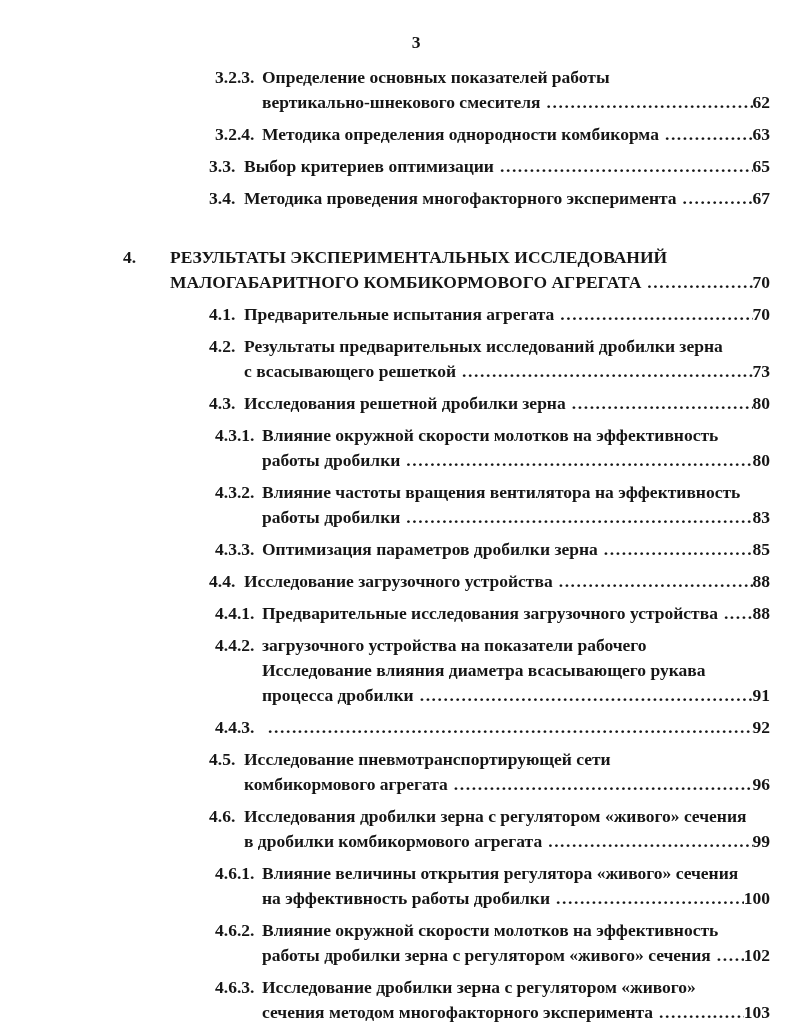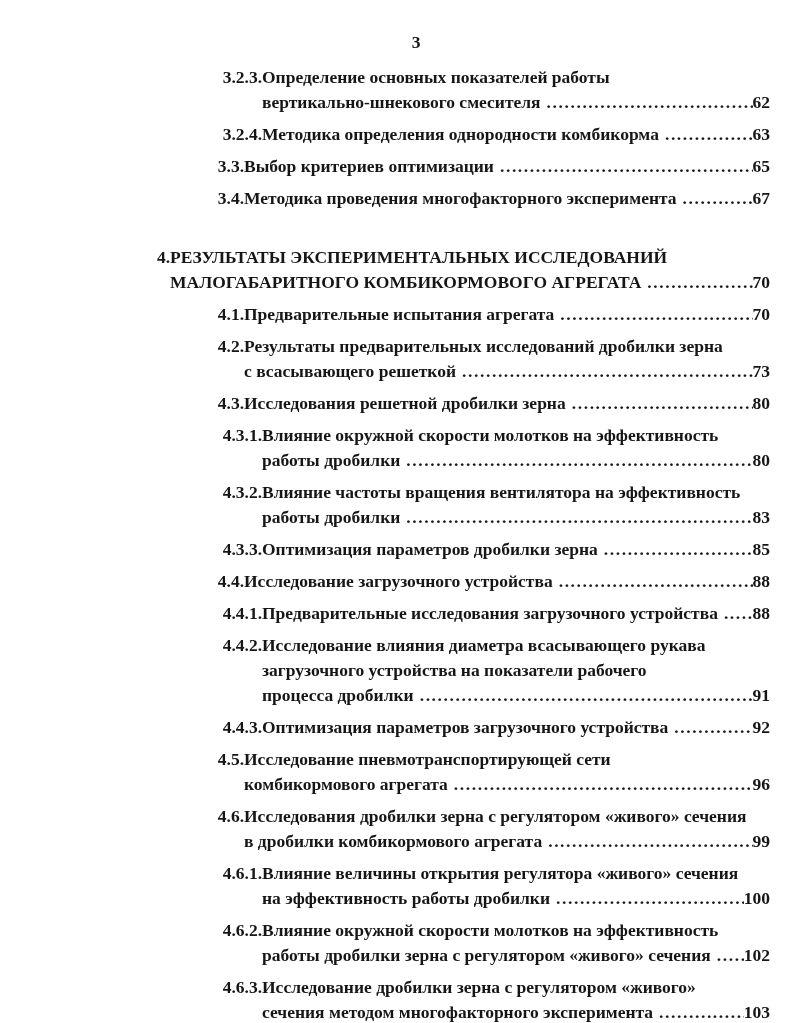--- a/index.html
+++ b/index.html
@@ -35,21 +35,20 @@
   .toc-entry {
     display: flex;
     align-items: flex-start;
     font-size: 17.5px;
     line-height: 25px;
     margin-bottom: 7px;
   }
   .toc-entry .num {
     flex: 0 0 auto;
     white-space: nowrap;
-    text-align: right;
   }
   .toc-entry .entry-body {
     flex: 1 1 auto;
     min-width: 0;
   }
   .line {
     display: flex;
     align-items: baseline;
     min-width: 0;
     text-align: right;
@@ -228,37 +227,36 @@
             <span class="txt">Предварительные исследования загрузочного устройства</span>
             <span class="leader">......................................................................................................................................................................</span>
             <span class="pg">88</span>
           </div>
         </div>
       </div>
       <div class="toc-entry level-3">
         <span class="num">4.4.2.</span>
         <div class="entry-body">
           <div class="line">
+            <span class="txt">загрузочного устройства на показатели рабочего</span>
+          </div>
+          <div class="line">
             <span class="txt">Исследование влияния диаметра всасывающего рукава</span>
           </div>
           <div class="line">
-            <span class="txt">загрузочного устройства на показатели рабочего</span>
-          </div>
-          <div class="line">
             <span class="txt">процесса дробилки</span>
             <span class="leader">......................................................................................................................................................................</span>
             <span class="pg">91</span>
           </div>
         </div>
       </div>
       <div class="toc-entry level-3">
         <span class="num">4.4.3.</span>
         <div class="entry-body">
           <div class="line">
-            <span class="txt">Оптимизация параметров загрузочного устройства</span>
             <span class="leader">......................................................................................................................................................................</span>
             <span class="pg">92</span>
           </div>
         </div>
       </div>
       <div class="toc-entry level-2">
         <span class="num">4.5.</span>
         <div class="entry-body">
           <div class="line">
             <span class="txt">Исследование пневмотранспортирующей сети</span>

